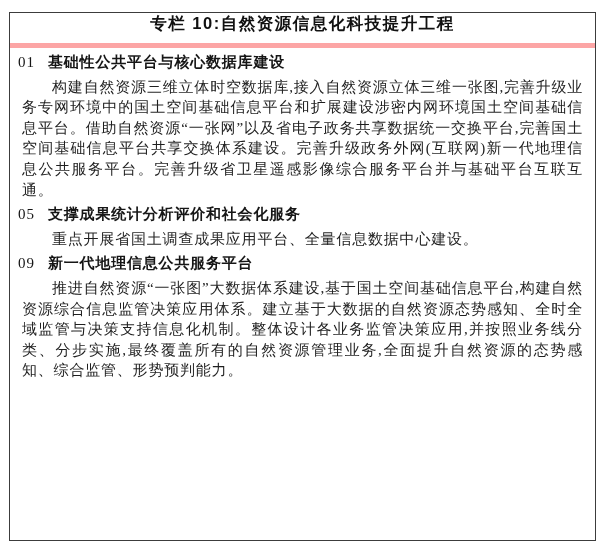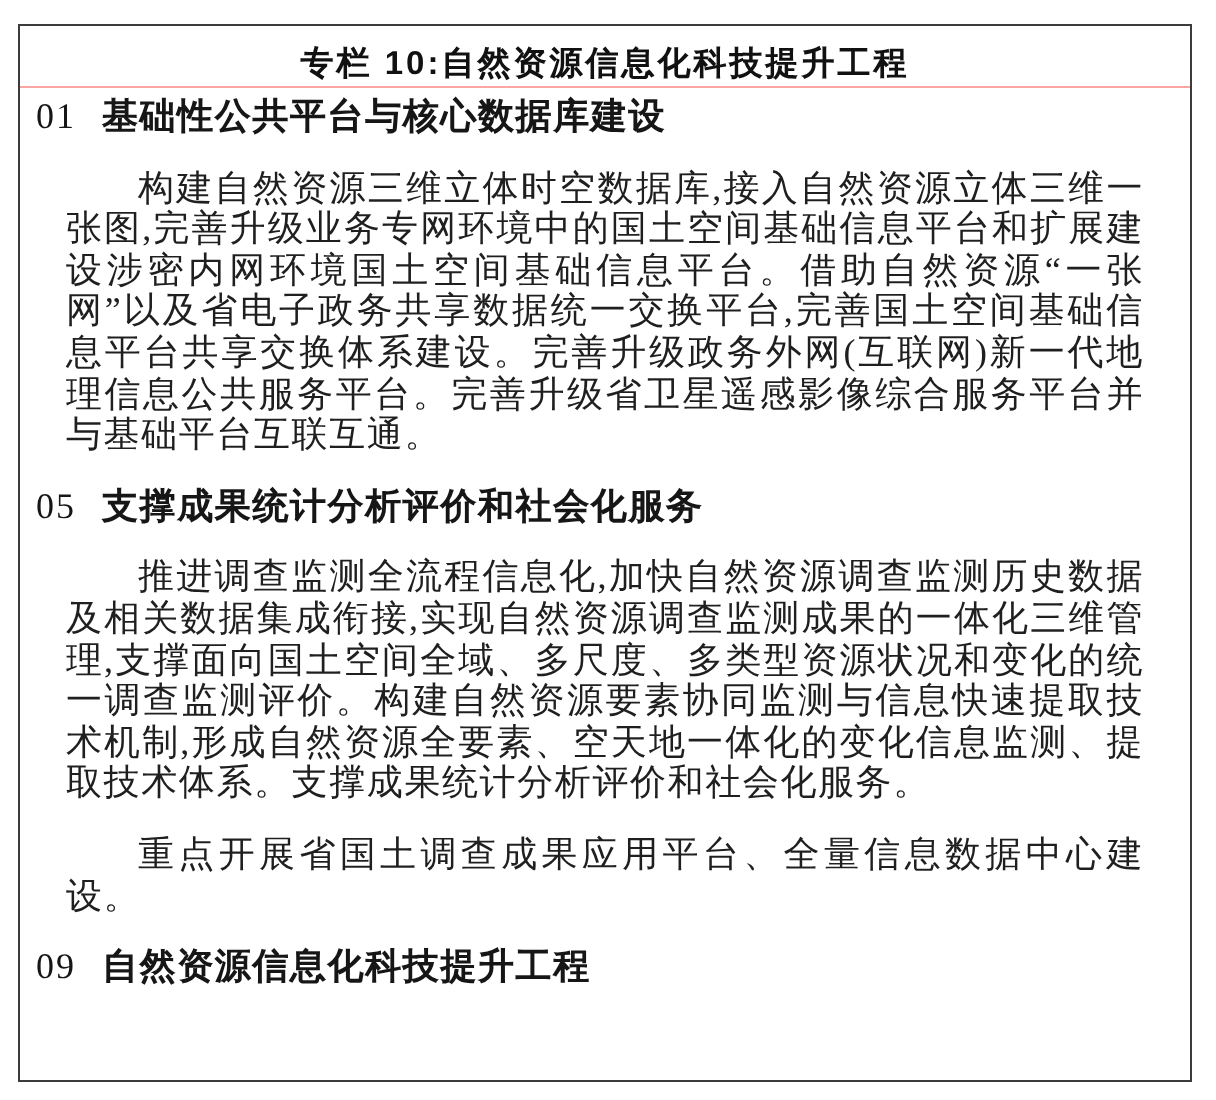--- a/index.html
+++ b/index.html
@@ -15,52 +15,52 @@
     position: absolute;
     left: 9px; top: 12px;
     width: 587px; height: 529px;
     border: 1px solid #3c3c3c;
     background: #ffffff;
     overflow: hidden;
     box-sizing: border-box;
   }
   .title-bar {
     height: 30px;
-    border-bottom: 1px solid #fca5a5;
+    border-bottom: 5px solid #fca5a5;
     display: flex;
-    align-items: flex-end;
+    align-items: flex-start;
     justify-content: center;
   }
   .panel-title {
     font-family: "Liberation Sans", "DejaVu Sans", sans-serif;
     font-weight: 700;
     font-size: 16.5px;
     letter-spacing: 1.5px;
     color: #111111;
     white-space: nowrap;
   }
   .panel-body {
     padding: 4px 8px 0 8px;
-    font-size: 18px;
+    font-size: 15px;
     line-height: 20.6px;
     letter-spacing: 0.8px;
     text-align: justify;
     text-justify: inter-ideograph;
   }
   .sec-heading {
     font-weight: 700;
     color: #161616;
   }
   .sec-num {
     font-weight: 400;
     margin-right: 13px;
     letter-spacing: 1px;
   }
   .para {
-    margin: 15px;
+    margin: 4px;
     text-indent: 2em;
   }
 </style>
 </head>
 <body>
 
 <div class="panel">
   <div class="title-bar">
     <div class="panel-title">专栏 10:自然资源信息化科技提升工程</div>
   </div>
@@ -70,24 +70,24 @@
       <div class="sec-heading">
         <span class="sec-num">01</span><span class="sec-title">基础性公共平台与核心数据库建设</span>
       </div>
       <p class="para">构建自然资源三维立体时空数据库,接入自然资源立体三维一张图,完善升级业务专网环境中的国土空间基础信息平台和扩展建设涉密内网环境国土空间基础信息平台。借助自然资源“一张网”以及省电子政务共享数据统一交换平台,完善国土空间基础信息平台共享交换体系建设。完善升级政务外网(互联网)新一代地理信息公共服务平台。完善升级省卫星遥感影像综合服务平台并与基础平台互联互通。</p>
     </section>
 
     <section>
       <div class="sec-heading">
         <span class="sec-num">05</span><span class="sec-title">支撑成果统计分析评价和社会化服务</span>
       </div>
-      <p class="para">推进调查监测全流程信息化,加快自然资源调查监测历史数据及相关数据集成衔接,实现自然资源调查监测成果的一体化三维管理,支撑面向国土空间全域、多尺度、多类型资源状况和变化的统一调查监测评价。构建自然资源要素协同监测与信息快速提取技术机制,形成自然资源全要素、空天地一体化的变化信息监测、提取技术体系。支撑成果统计分析评价和社会化服务。</p>
       <p class="para">重点开展省国土调查成果应用平台、全量信息数据中心建设。</p>
     </section>
 
     <section>
       <div class="sec-heading">
-        <span class="sec-num">09</span><span class="sec-title">自然资源信息化科技提升工程</span>
+        <span class="sec-num">09</span><span class="sec-title">新一代地理信息公共服务平台</span>
       </div>
+      <p class="para">推进自然资源“一张图”大数据体系建设,基于国土空间基础信息平台,构建自然资源综合信息监管决策应用体系。建立基于大数据的自然资源态势感知、全时全域监管与决策支持信息化机制。整体设计各业务监管决策应用,并按照业务线分类、分步实施,最终覆盖所有的自然资源管理业务,全面提升自然资源的态势感知、综合监管、形势预判能力。</p>
     </section>
 
   </div>
 </div>
 
 </body></html>

